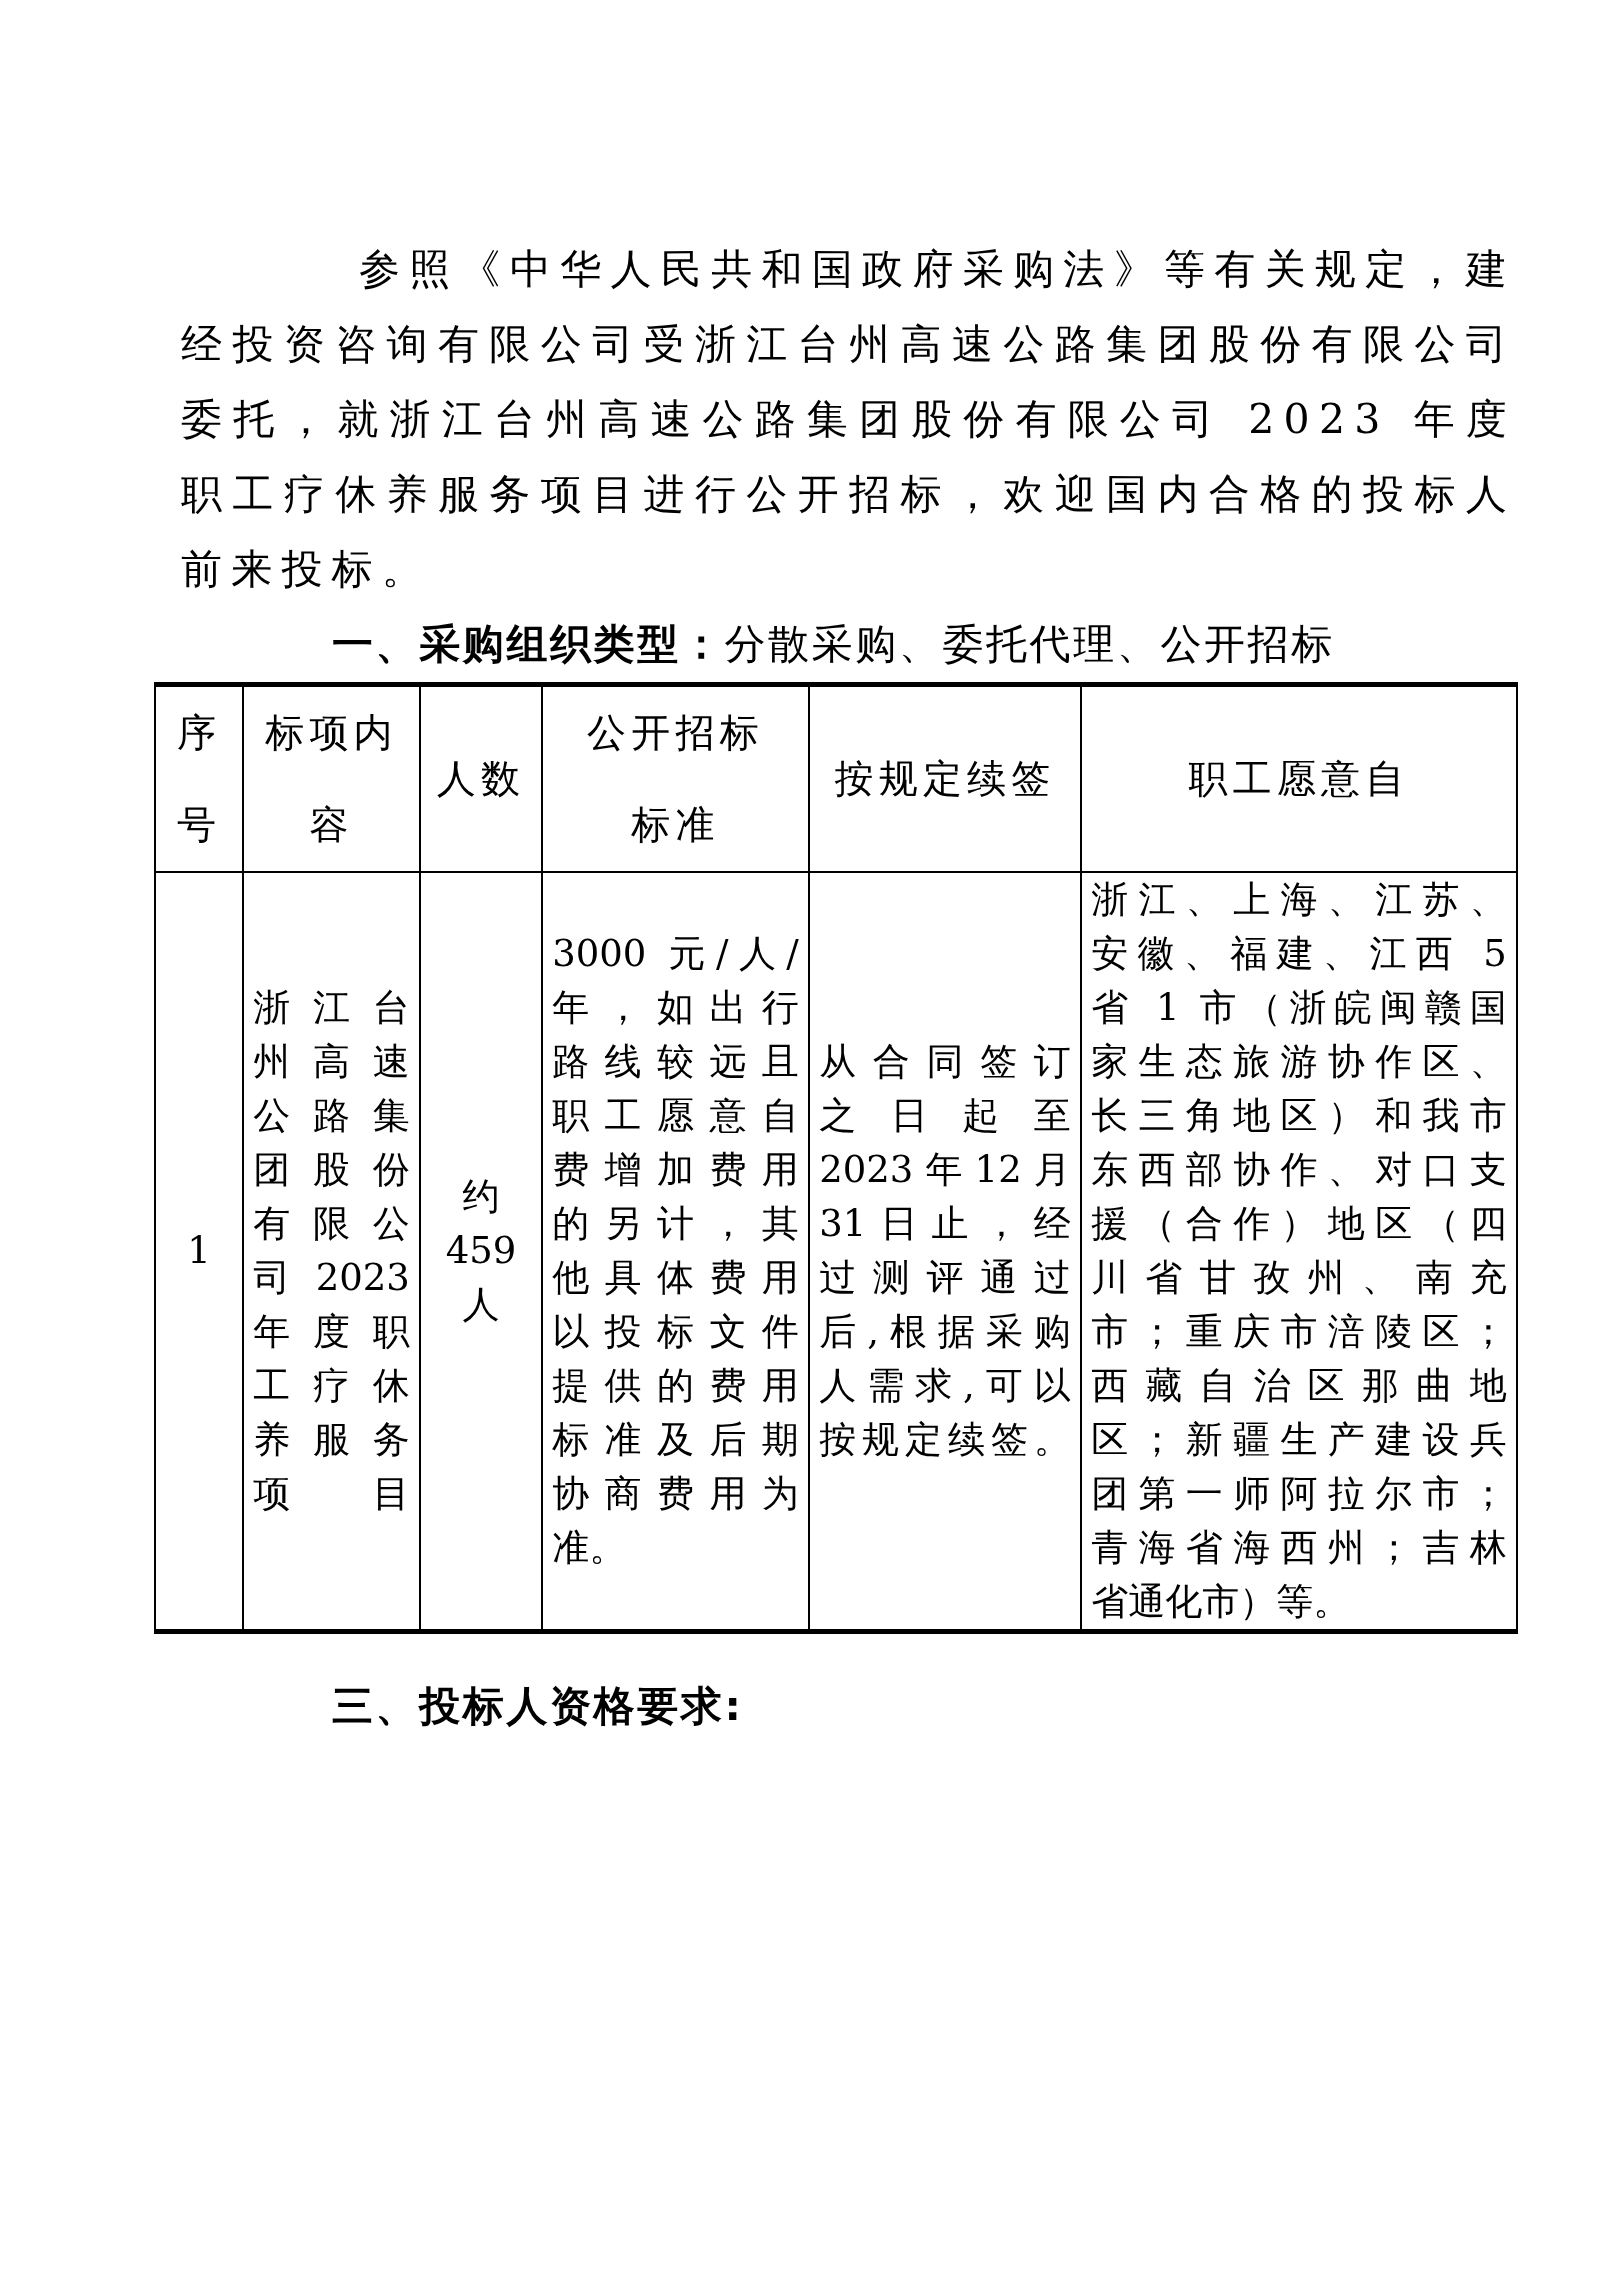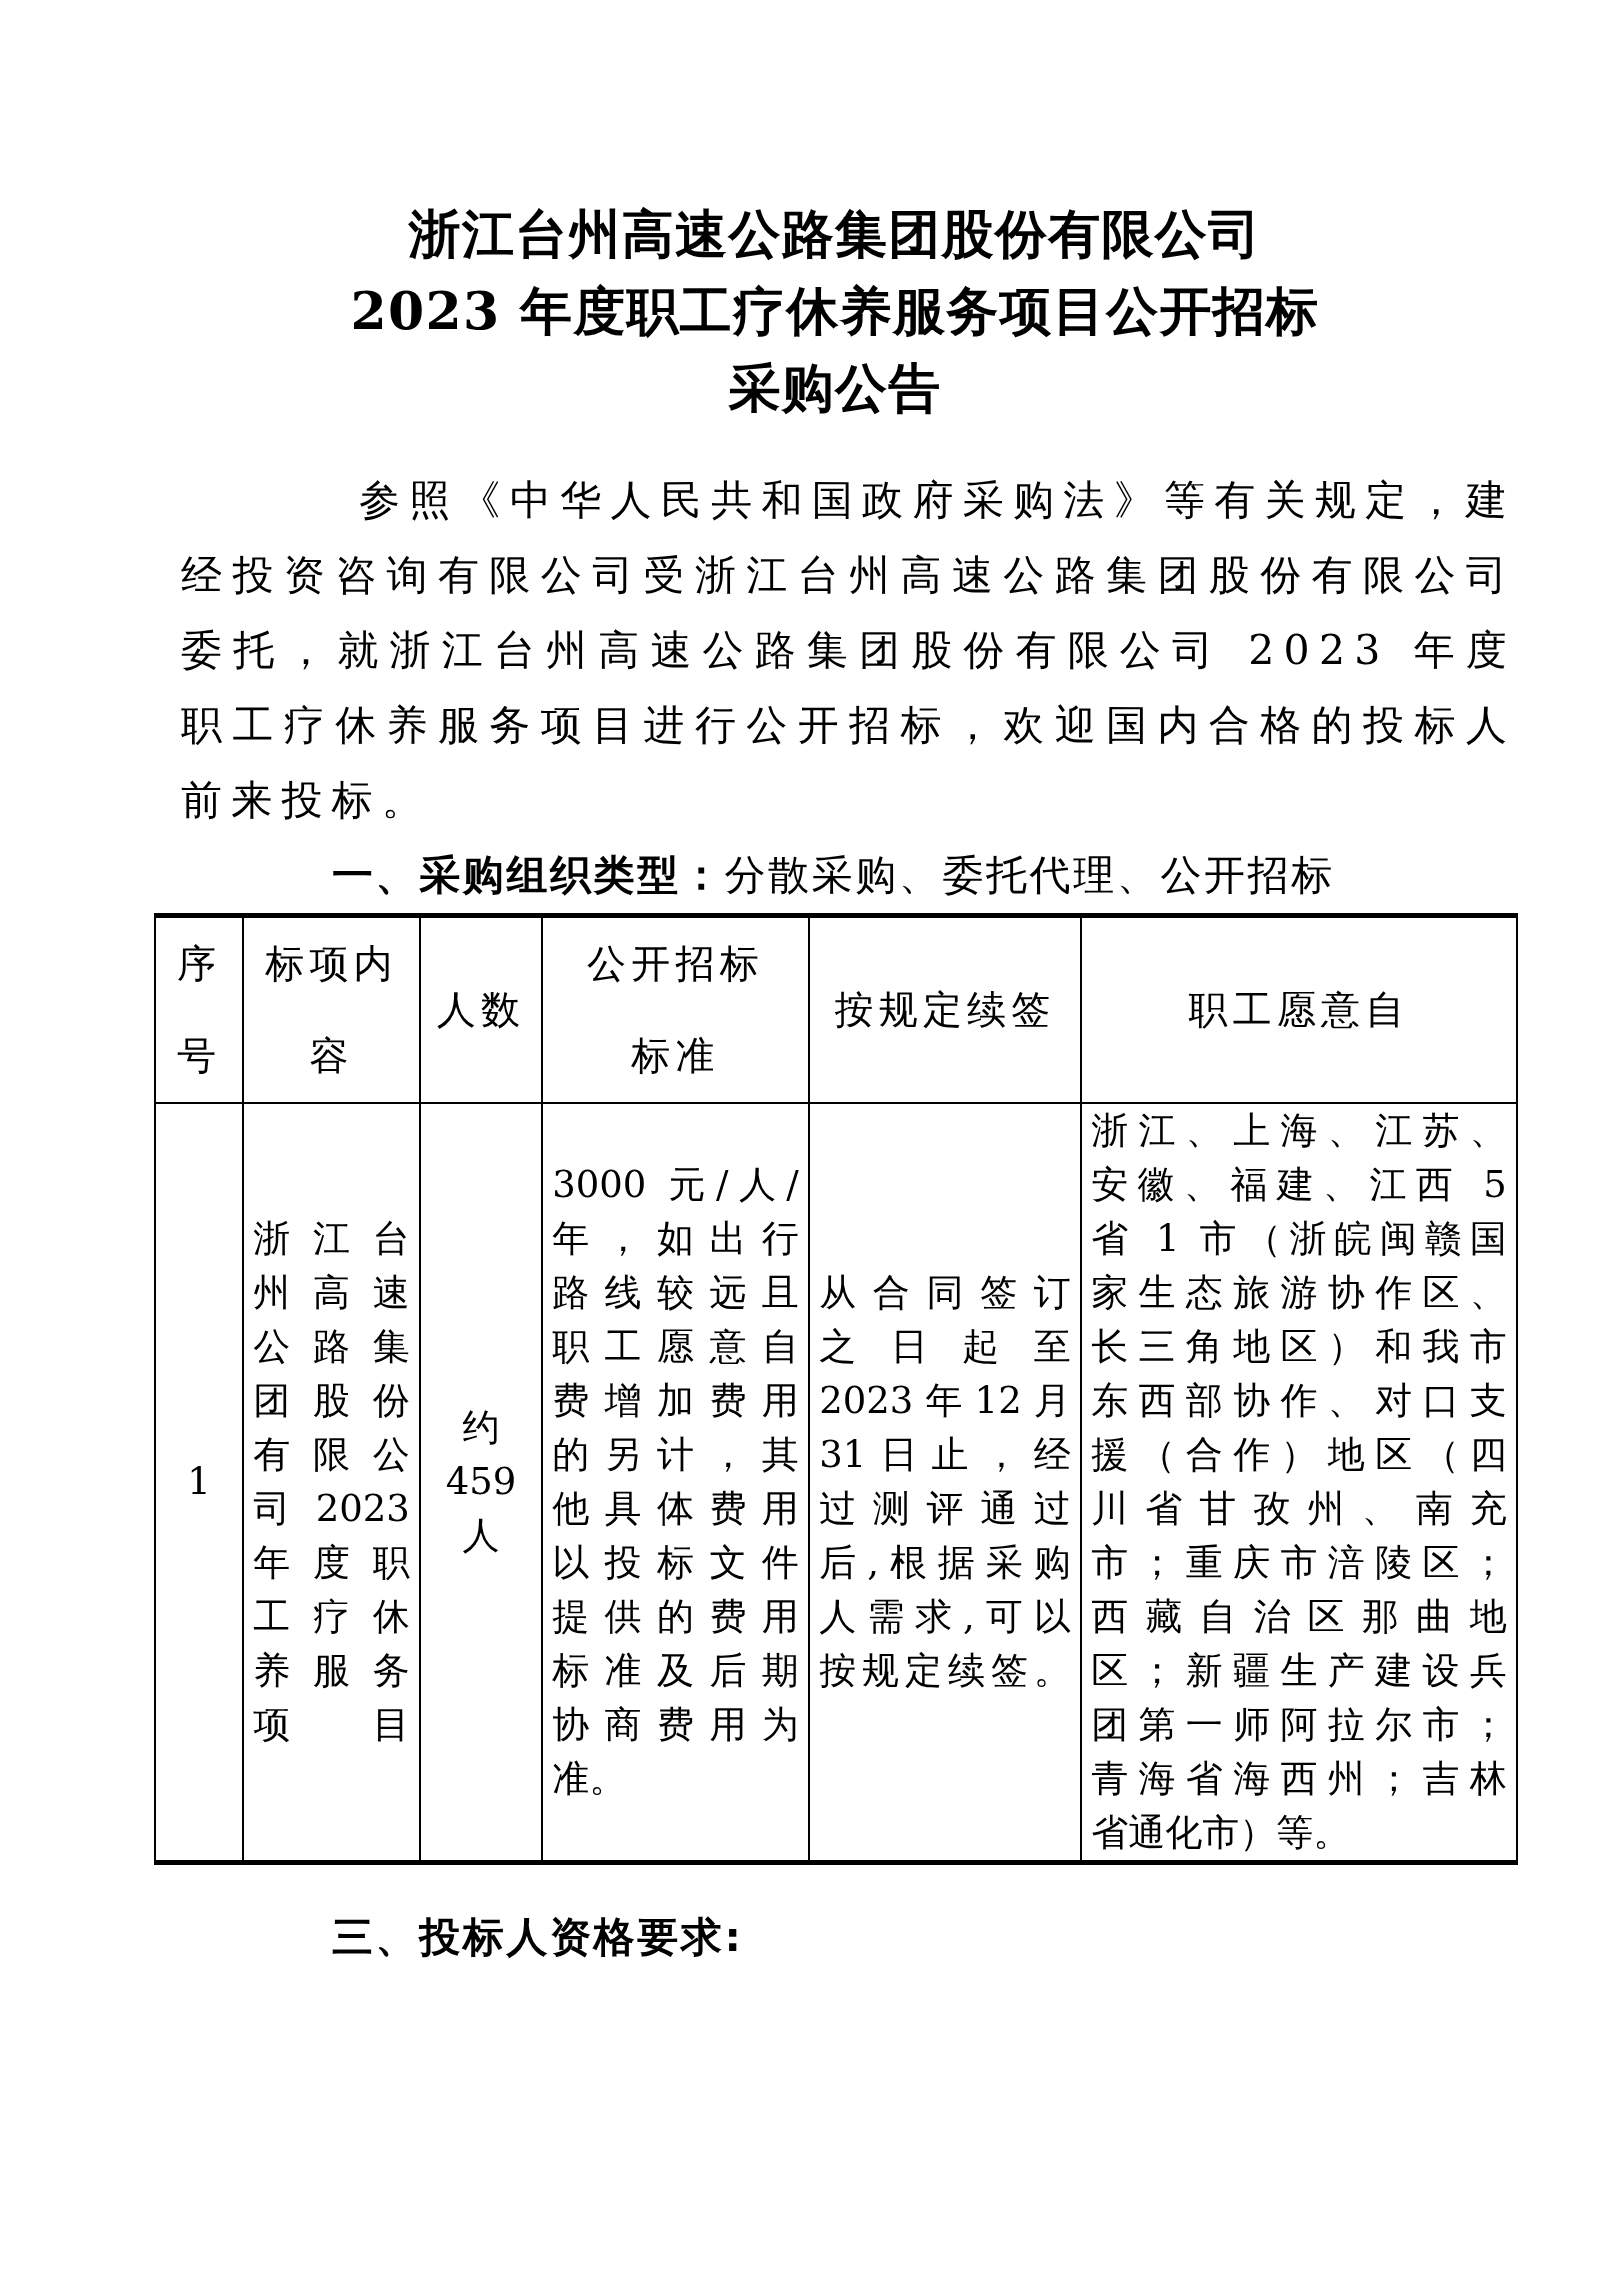--- a/index.html
+++ b/index.html
@@ -103,23 +103,20 @@
     letter-spacing:9.8px;
     white-space:nowrap;
   }
 </style>
 </head>
 <body>
 
 <div class="page">
   <div class="content">
 
-    <h1 class="doc-title">浙江台州高速公路集团股份有限公司
-2023 年度职工疗休养服务项目公开招标
-采购公告</h1>
 
     <p class="intro">参照《中华人民共和国政府采购法》等有关规定，建经投资咨询有限公司受浙江台州高速公路集团股份有限公司委托，就浙江台州高速公路集团股份有限公司 2023 年度职工疗休养服务项目进行公开招标，欢迎国内合格的投标人前来投标。</p>
 
     <div class="sec-line">
       <span class="sec-label">一、采购组织类型：</span><span class="sec-value">分散采购、委托代理、公开招标</span>
     </div>
 
 
     <table class="overview">
       <colgroup>

